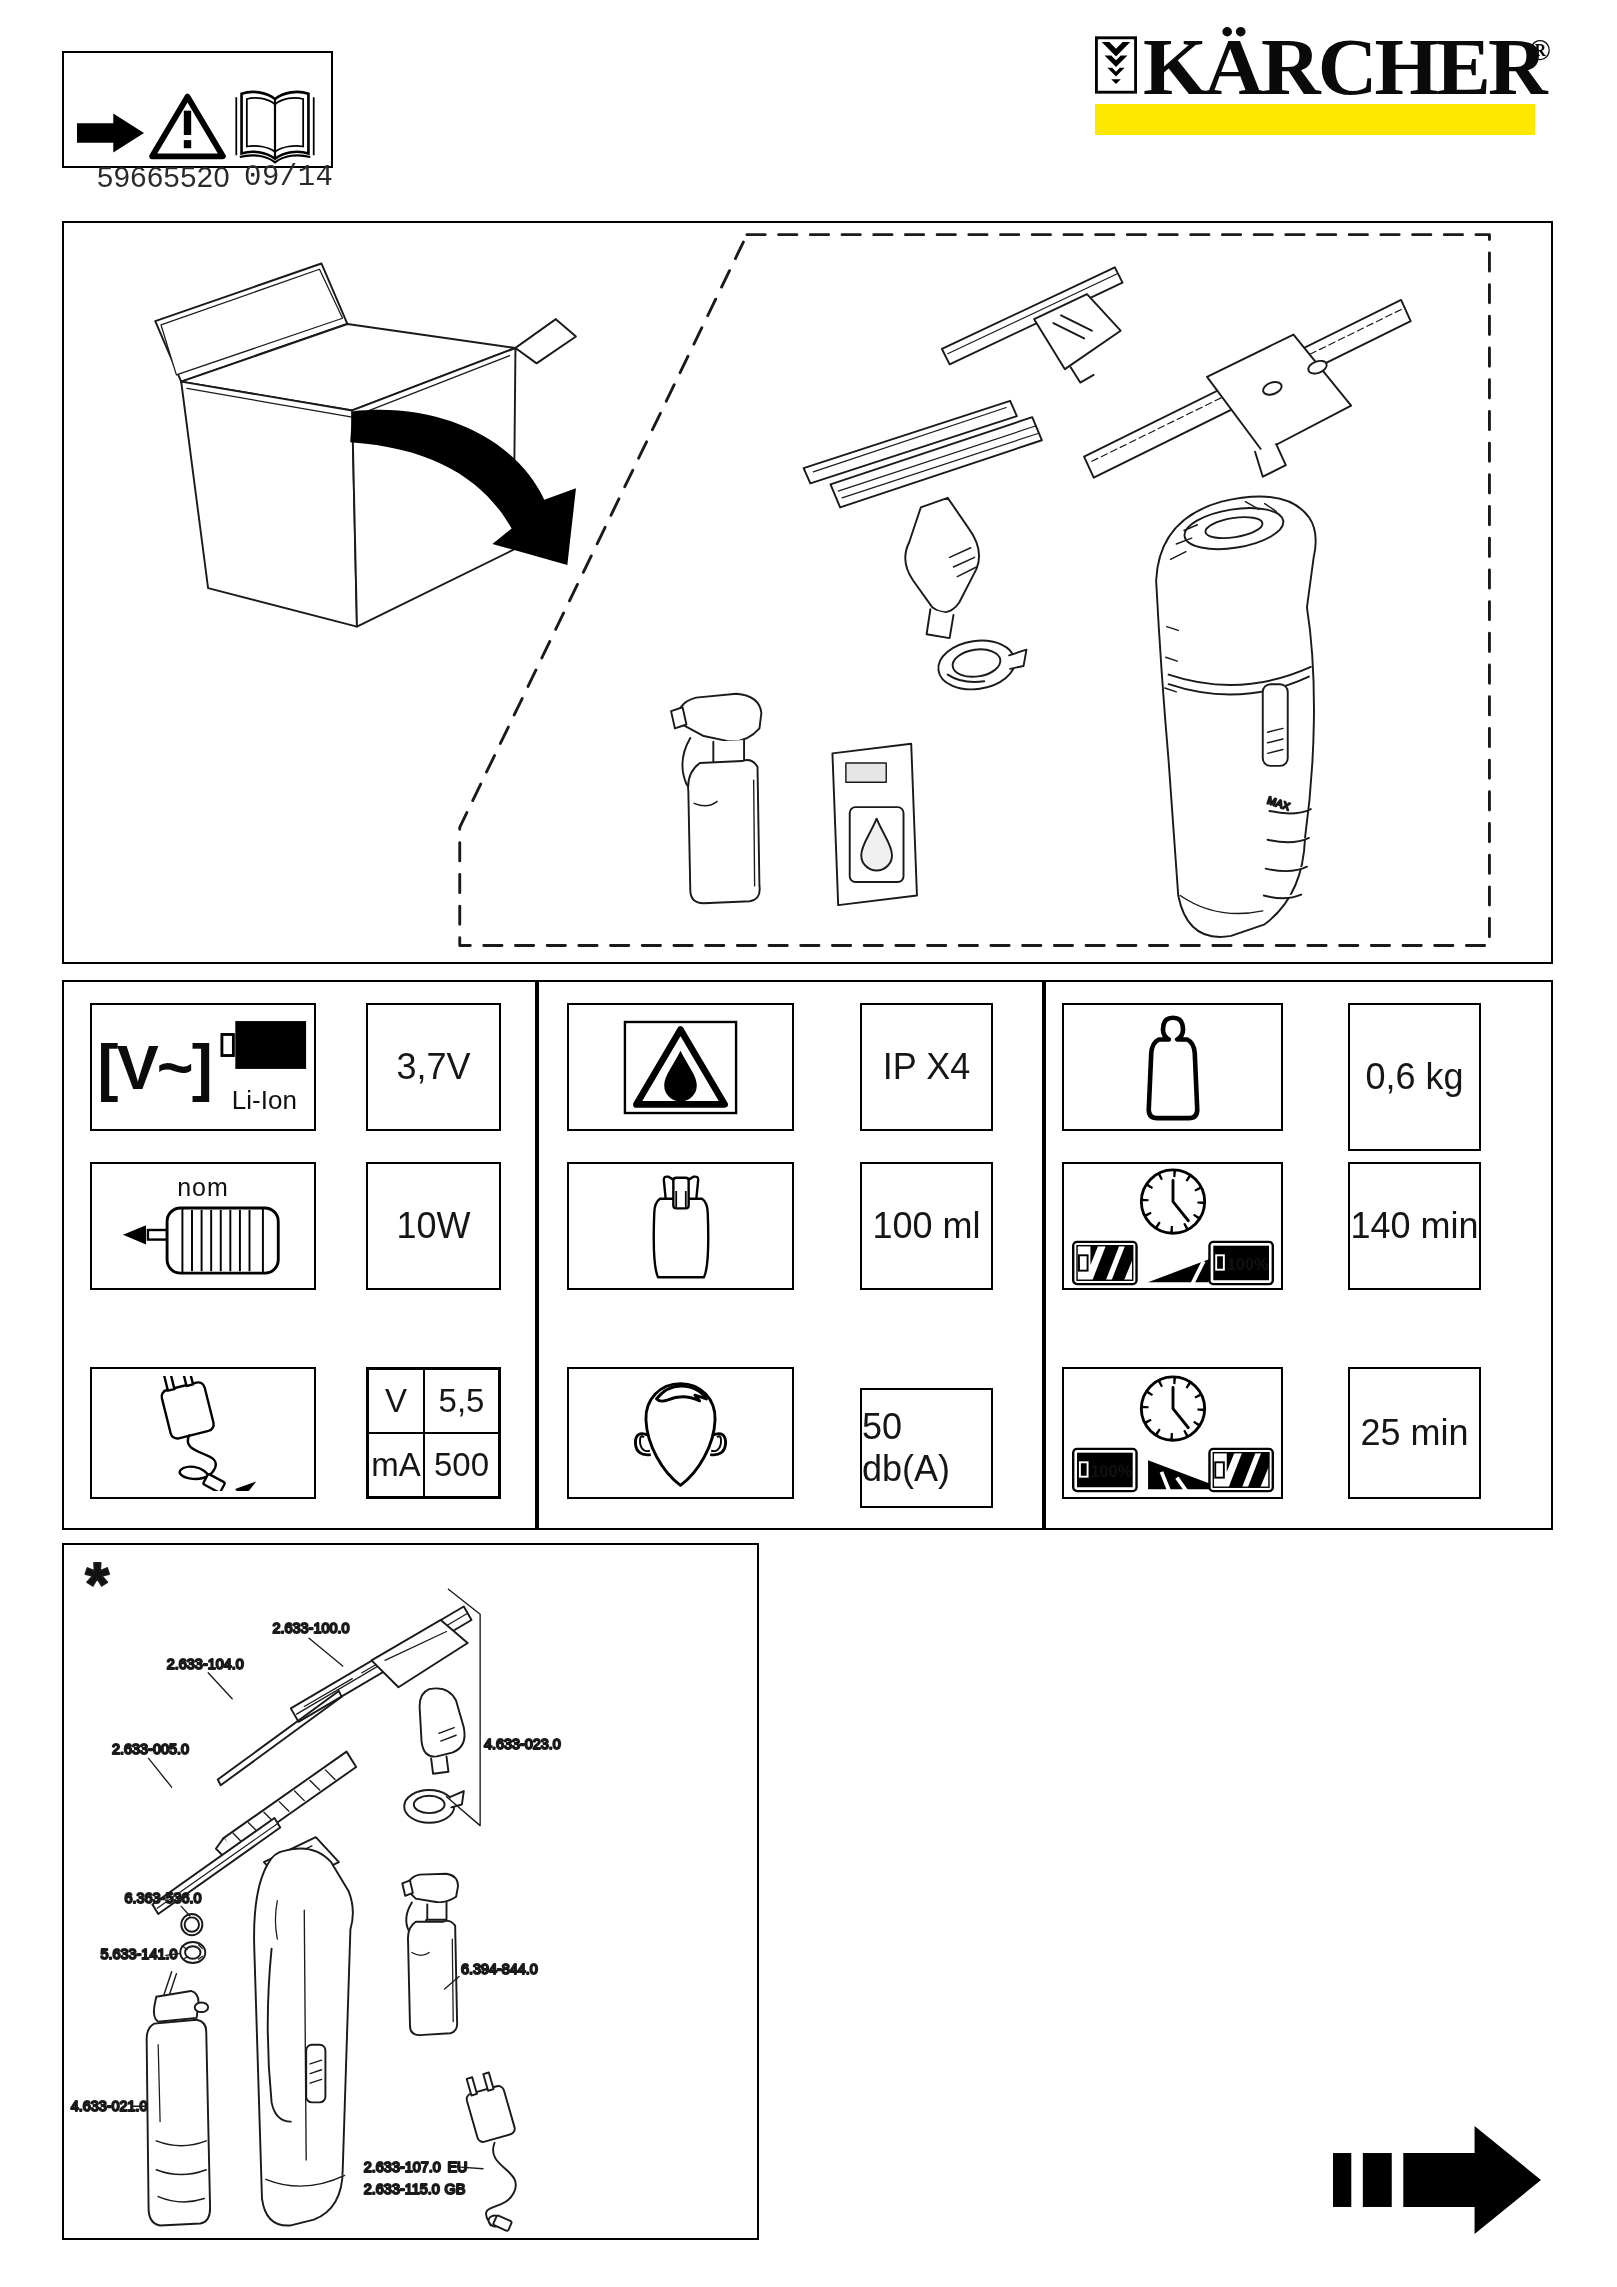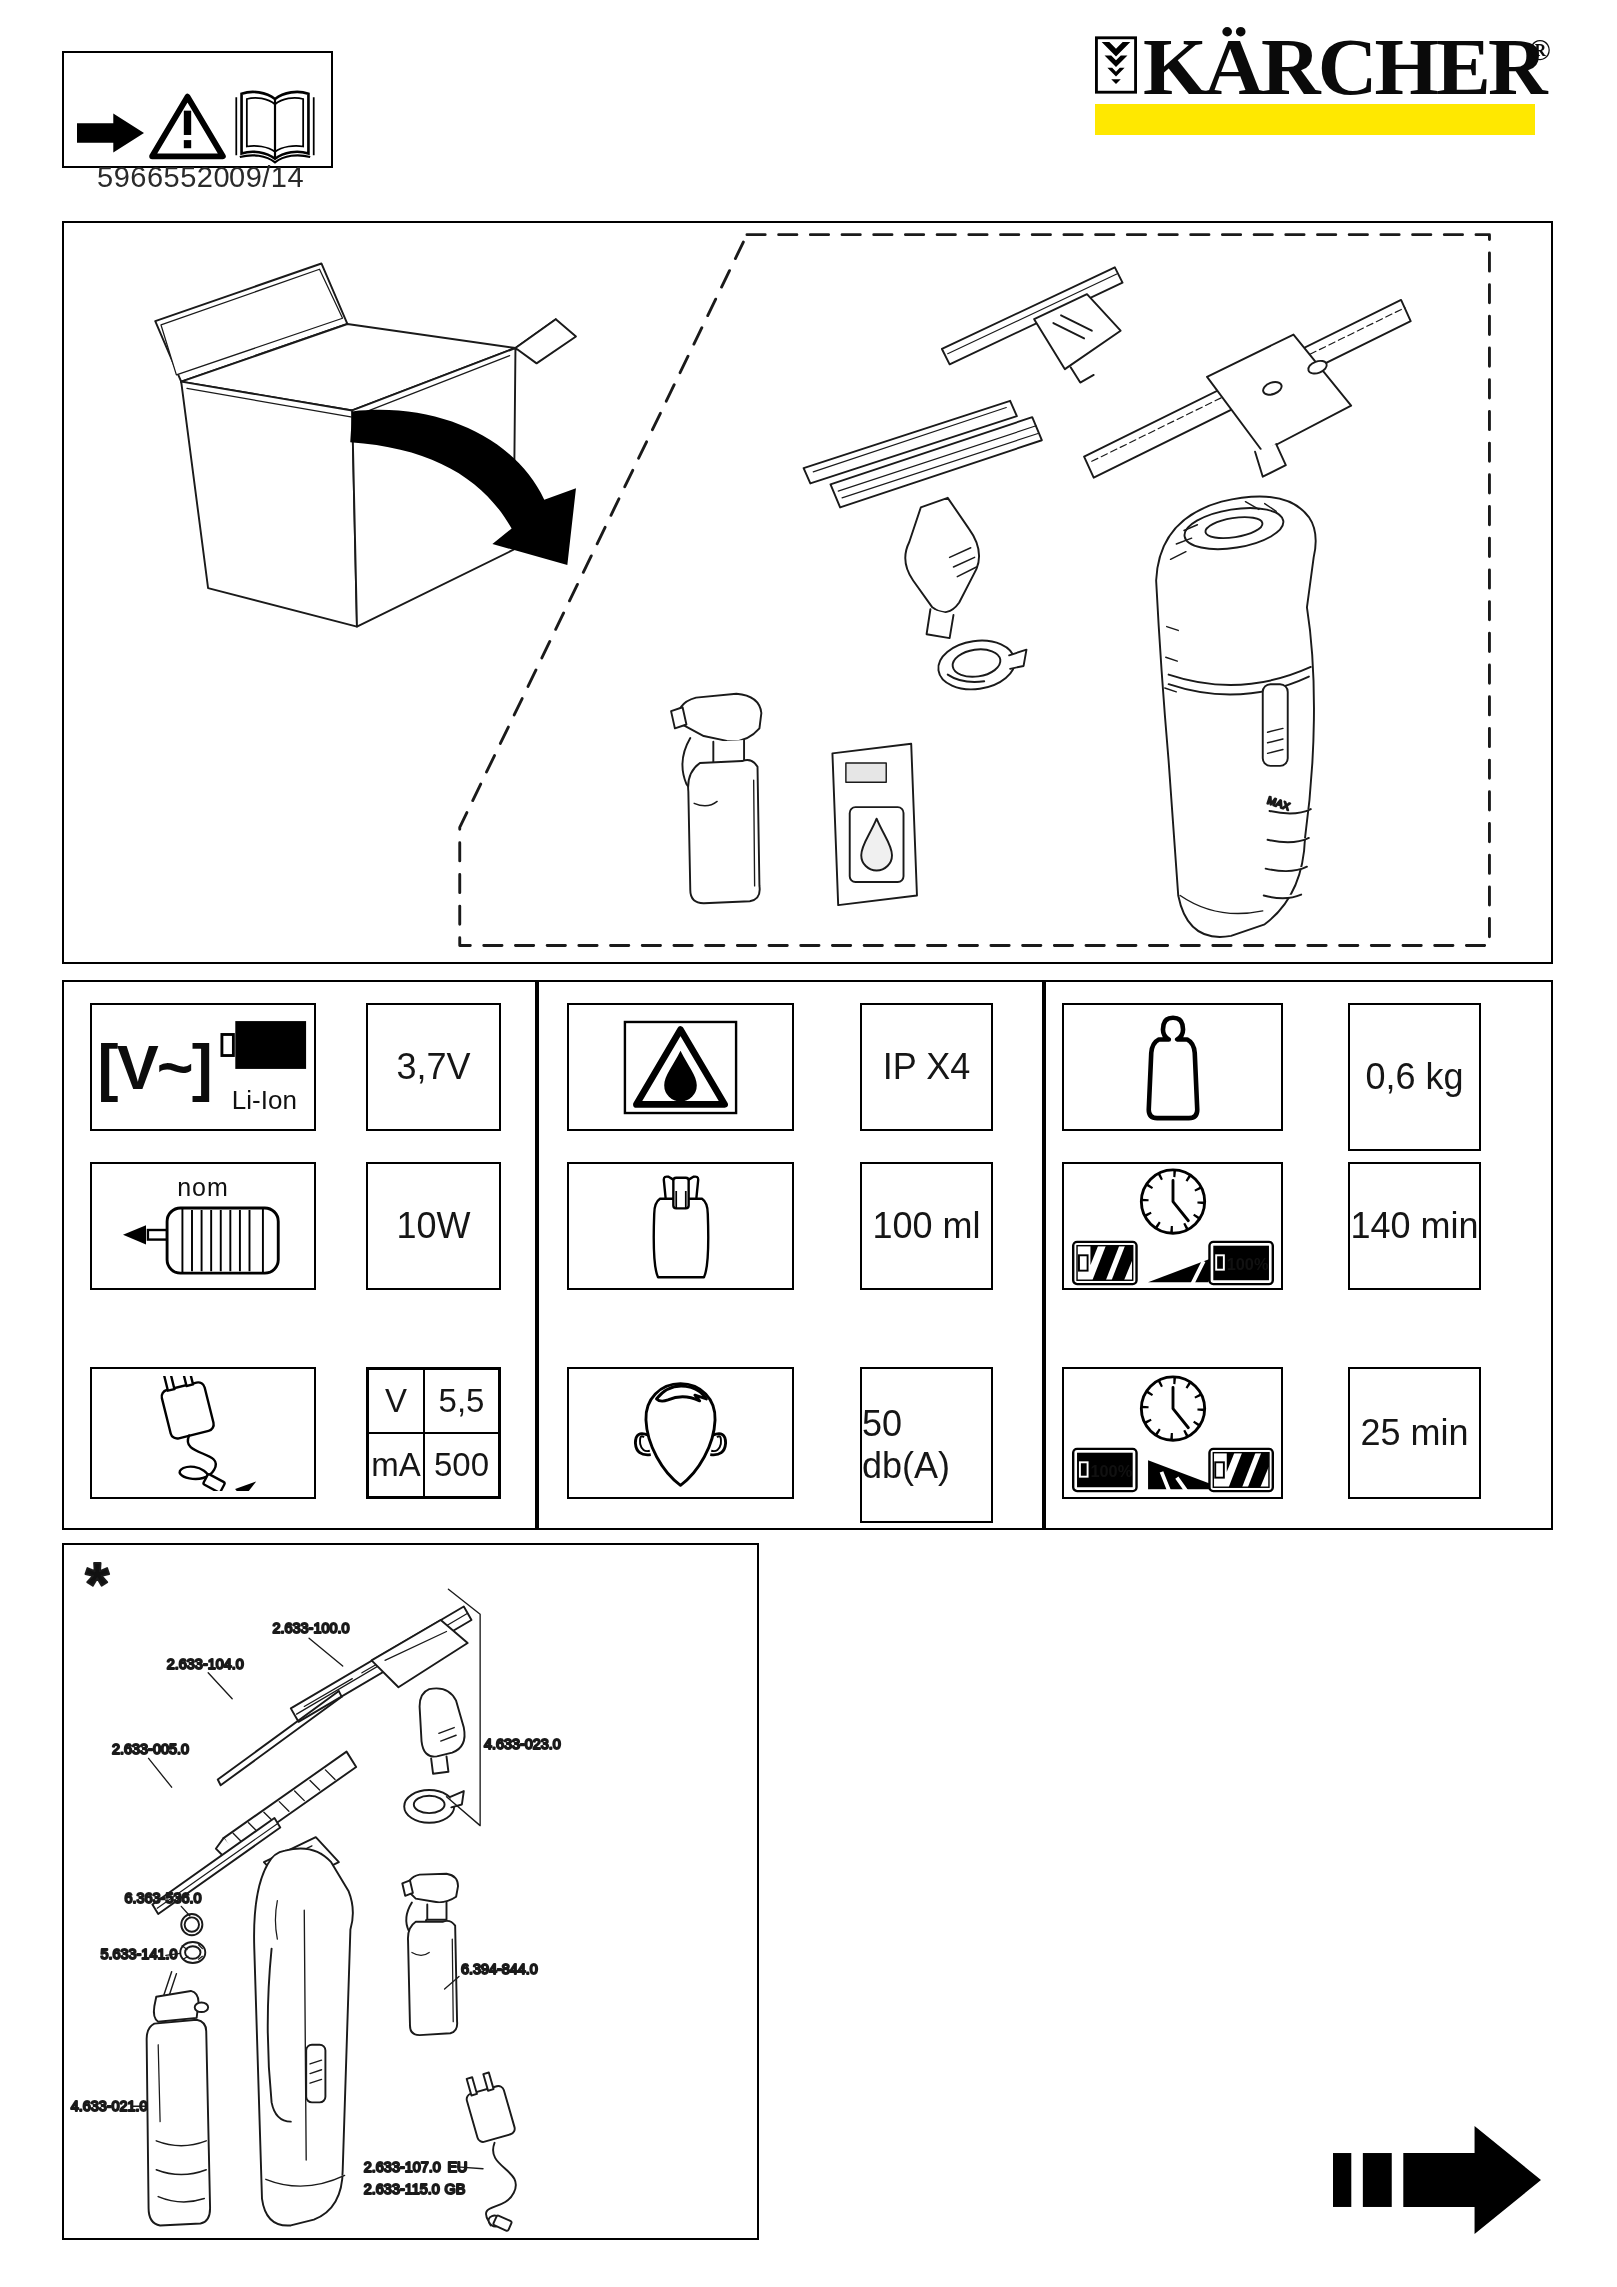--- a/index.html
+++ b/index.html
@@ -5,21 +5,21 @@
   html,body{margin:0;padding:0;background:#fff;}
   .page{position:relative;width:1618px;height:2287px;background:#fff;overflow:hidden;
         font-family:"Liberation Sans",sans-serif;color:#000;}
   .abs{position:absolute;}
   svg{display:block;}
   svg text{font-family:"Liberation Sans",sans-serif;fill:#111;}
   
   .info-box{left:62px;top:51px;width:271px;height:117px;border:2.9px solid #000;box-sizing:border-box;}
   .info-numbers{position:absolute;left:0;top:108px;width:100%;font-size:29px;letter-spacing:0.5px;color:#2a2a2a;}
   .info-numbers .n1{position:absolute;left:33px;}
-  .info-numbers .n2{position:absolute;left:165px;}
+  .info-numbers .n2{position:absolute;left:180px;font-family:Liberation Mono, monospace;}
   
   .logo{left:1095px;top:32px;width:471px;height:108px;font-family:Liberation Serif, serif;}
   .logo-text{position:absolute;left:48px;top:-10.6px;font-size:81px;font-weight:700;
              letter-spacing:-2.9px;transform:scaleX(1.02);transform-origin:left top;color:#0a0a0a;}
   .logo-reg{position:absolute;left:434px;top:1.9px;font-size:29px;font-weight:700;color:#0a0a0a;}
   .yellow-bar{position:absolute;left:0;top:72px;width:440px;height:31px;background:#FFE800;}
   
   .main-illustration{left:62px;top:221px;width:1491px;height:743px;border:2.9px solid #000;box-sizing:border-box;}
   .spec-table{left:62px;top:980px;width:1491px;height:550px;border:2.9px solid #000;box-sizing:border-box;}
   .parts-box{left:62px;top:1543px;width:697px;height:697px;border:2.9px solid #000;box-sizing:border-box;}
@@ -249,21 +249,21 @@
     <div class="cell" style="left:503px;top:385px;width:227px;height:132px">
       <svg width="121" height="119" viewBox="0 0 126 124">
         <g fill="#fff" stroke="#000" stroke-width="3" stroke-linejoin="round">
           <path d="M30,64 Q16,58 16,72 Q17,86 32,84 M96,64 Q110,58 110,72 Q109,86 94,84"></path>
           <path d="M25,66 Q20,62 21,73 Q23,82 31,80 M101,66 Q106,62 105,73 Q103,82 95,80" stroke-width="2"></path>
           <path d="M63,10 C84,10 100,26 99,48 C98,74 82,102 63,116 C44,102 28,74 27,48 C26,26 42,10 63,10 Z"></path>
           <path d="M38,26 Q52,8 74,14 Q84,17 90,26 L78,22 L83,28 Q66,20 50,27 Q42,30 38,26 Z" fill="#fff"></path>
         </g>
       </svg>
     </div>
-    <div class="cell value-cell" style="left:796px;top:385px;width:133px;height:156px">
+    <div class="cell value-cell" style="left:796px;top:406px;width:133px;height:120px">
       <span>50 db(A)</span>
     </div>
 
     <div class="cell" style="left:998px;top:21px;width:221px;height:128px">
       <svg width="92" height="115" viewBox="0 0 110 135">
         <path d="M43,22 Q43,8 55,8 Q67,8 67,22 Q67,30 60,34 L72,34 Q80,38 81,50 L84,118 Q84,128 74,128 L36,128 Q26,128 26,118 L29,50 Q30,38 38,34 L50,34 Q43,30 43,22 Z" fill="#fff" stroke="#000" stroke-width="5.5" stroke-linejoin="round"></path>
       </svg>
     </div>
     <div class="cell value-cell" style="left:1284px;top:21px;width:133px;height:148px">
       <span>0,6 kg</span>

